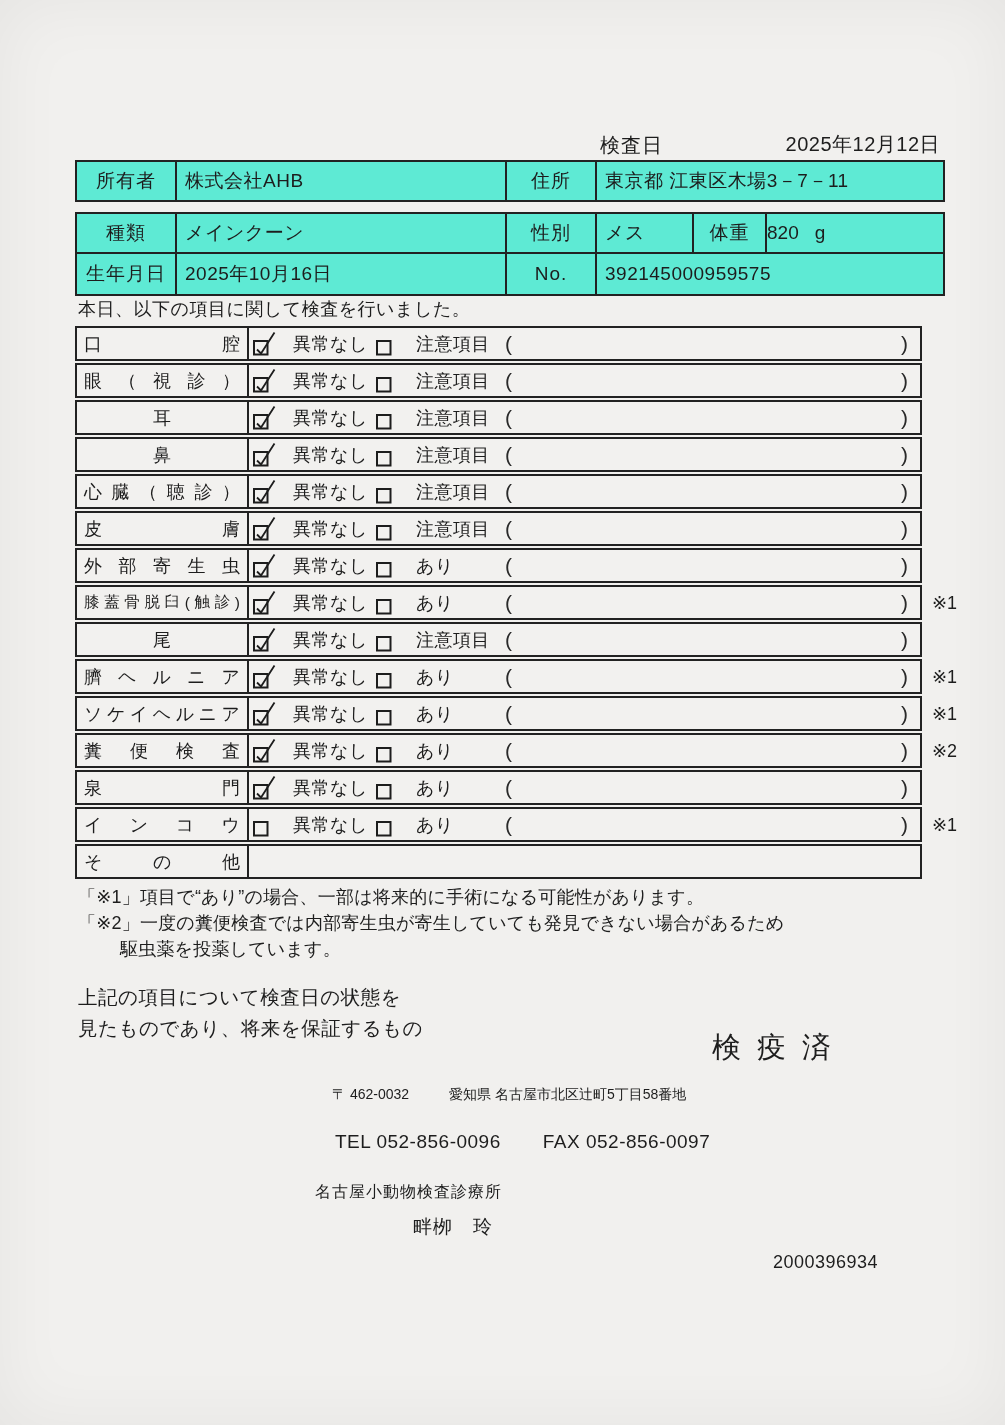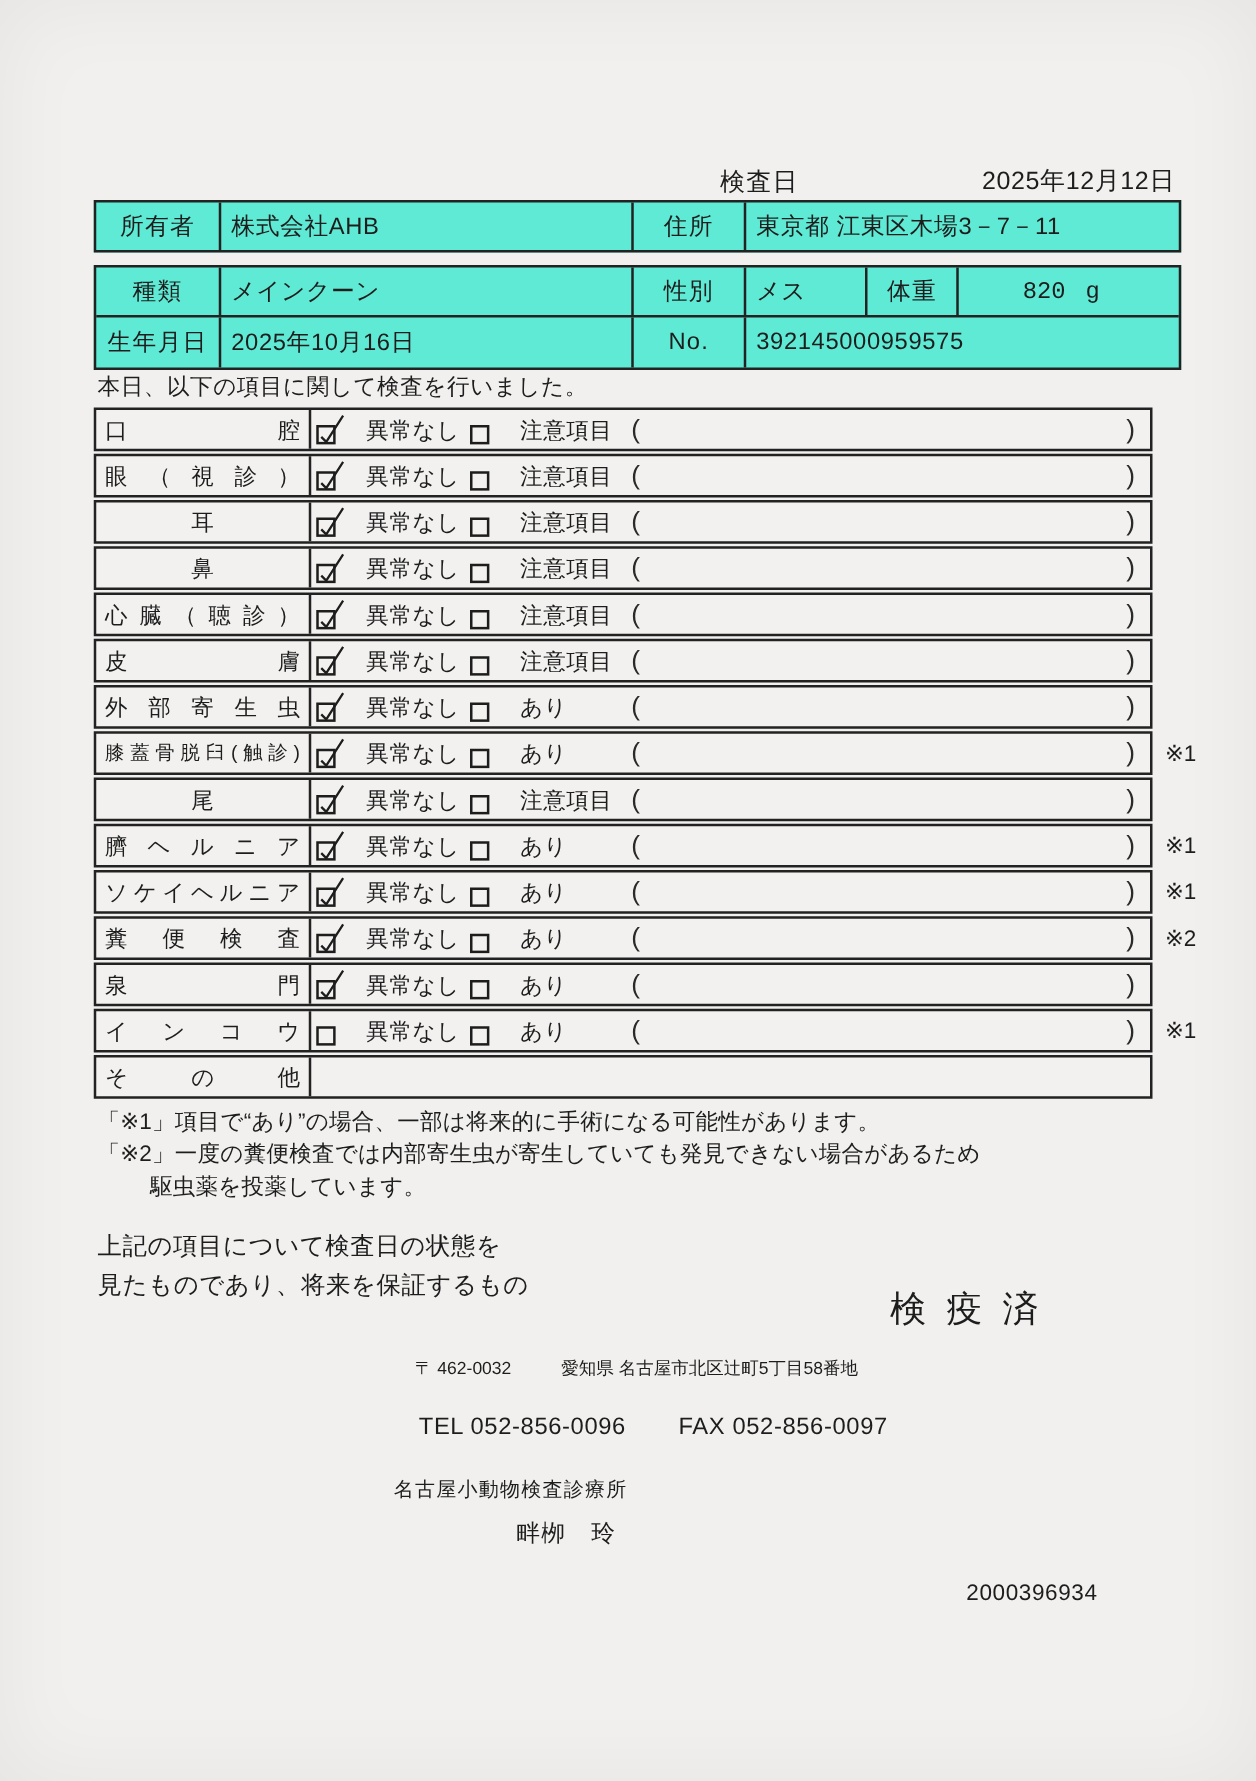--- a/index.html
+++ b/index.html
@@ -17,21 +17,21 @@
     overflow:hidden;
   }
   .abs{position:absolute;}
 
   
   .doc-title{
     left:0;right:0;top:80px;
     text-align:center;
     font-size:30px;font-weight:bold;letter-spacing:2px;
   }
-  .insp-date-label{left:576px;top:132px;font-size:20px;letter-spacing:1px;}
+  .insp-date-label{left:600px;top:132px;font-size:20px;letter-spacing:1px;}
   .insp-date-value{top:131px;right:65px;font-size:20px;letter-spacing:0.5px;}
 
   
   .info-table{
     left:75px;width:870px;
     border:2px solid #222;
     box-sizing:border-box;
     background:#5eead4;
   }
   .t-owner{top:160px;height:42px;}
@@ -41,21 +41,21 @@
   .t-pet .t-row-1{border-bottom:2px solid #222;}
   .t-cell{
     display:flex;align-items:center;
     font-size:19px;
     box-sizing:border-box;
     overflow:hidden;white-space:nowrap;
   }
   .t-cell.lbl{justify-content:center;letter-spacing:1px;}
   .t-cell.val{padding-left:8px;letter-spacing:0.5px;}
   .t-cell.br{border-right:2px solid #222;}
-  .t-cell.weight{justify-content:center;padding-right:12px;gap:16px;}
+  .t-cell.weight{justify-content:flex-start;padding-right:12px;gap:16px;}
 
   .intro{left:78px;top:297px;font-size:18px;letter-spacing:0.5px;}
 
   
   .checklist{left:75px;top:326px;width:847px;}
   .cl-row{
     position:relative;
     height:35px;margin-bottom:2px;
     border:2px solid #222;
     box-sizing:border-box;
@@ -97,42 +97,42 @@
   .footnotes{left:78px;top:884px;font-size:18px;line-height:26px;letter-spacing:0.2px;}
   .footnotes .indent{padding-left:42px;}
 
   
   .disclaimer{left:78px;top:982px;font-size:19.5px;line-height:31px;letter-spacing:0.5px;}
   .stamp{left:712px;top:1028px;font-size:29px;letter-spacing:16px;white-space:nowrap;}
   .postal-line{left:332px;top:1086px;font-size:14px;display:flex;gap:40px;white-space:nowrap;}
   .tel-line{left:335px;top:1131px;font-size:19px;display:flex;gap:42px;white-space:nowrap;letter-spacing:0.5px;}
   .clinic-name{left:315px;top:1182px;font-size:16px;letter-spacing:1px;}
   .signer{left:413px;top:1214px;font-size:19px;letter-spacing:1px;}
-  .serial{left:773px;top:1252px;font-size:18px;letter-spacing:0.5px;margin-top:12px;}
+  .serial{left:773px;top:1252px;font-size:18px;letter-spacing:0.5px;}
 </style>
 </head>
 <body>
 
 <div class="page">
 
 
   <div class="abs insp-date-label">検査日</div>
   <div class="abs insp-date-value">2025年12月12日</div>
 
   <div class="abs info-table t-owner">
     <div class="t-row" style="grid-template-columns:100px 330px 90px 1fr;">
       <div class="t-cell lbl br">所有者</div>
       <div class="t-cell val br">株式会社AHB</div>
       <div class="t-cell lbl br">住所</div>
       <div class="t-cell val">東京都 江東区木場3－7－11</div>
     </div>
   </div>
 
   <div class="abs info-table t-pet">
-    <div class="t-row t-row-1" style="grid-template-columns:100px 330px 90px 97px 73px 1fr;font-family:Liberation Mono, monospace;">
+    <div class="t-row t-row-1" style="grid-template-columns:100px 330px 90px 97px 73px 1fr;">
       <div class="t-cell lbl br">種類</div>
       <div class="t-cell val br">メインクーン</div>
       <div class="t-cell lbl br">性別</div>
       <div class="t-cell val br">メス</div>
       <div class="t-cell lbl br">体重</div>
       <div class="t-cell weight">
         <span>820</span>
         <span>g</span>
       </div>
     </div>

